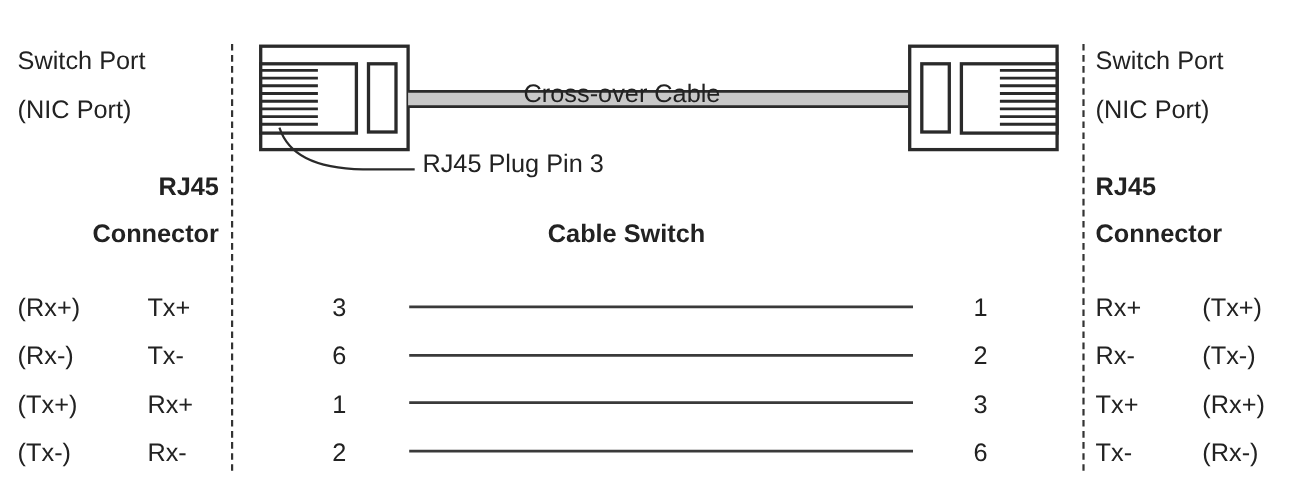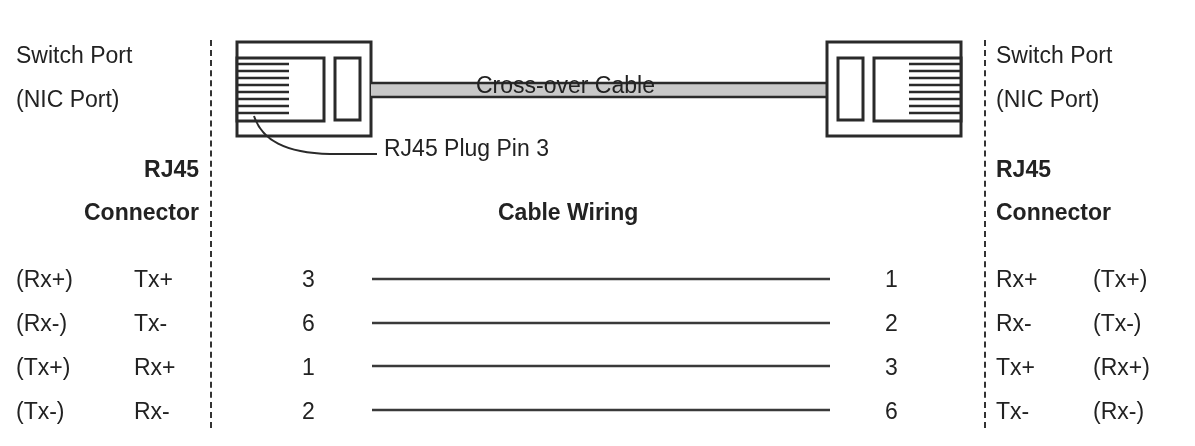--- a/index.html
+++ b/index.html
@@ -97,21 +97,21 @@
 <div class="txt" style="left:16px; top:38px;">Switch Port</div>
 <div class="txt" style="left:16px; top:82px;">(NIC Port)</div>
 <div class="txt bold right" style="right:996px; top:152px;">RJ45</div>
 <div class="txt bold right" style="right:996px; top:195px;">Connector</div>
 
 <div class="txt" style="left:996px; top:38px;">Switch Port</div>
 <div class="txt" style="left:996px; top:82px;">(NIC Port)</div>
 <div class="txt bold" style="left:996px; top:152px;">RJ45</div>
 <div class="txt bold" style="left:996px; top:195px;">Connector</div>
 
-<div class="txt bold" style="left:498px; top:195px;">Cable Wiring</div>
+<div class="txt bold" style="left:498px; top:195px;">Cable Switch</div>
 
 <div class="txt" style="left:16px; top:262px;">(Rx+)</div>
 <div class="txt" style="left:134px; top:262px;">Tx+</div>
 <div class="txt" style="left:302px; top:262px;">3</div>
 <div class="txt" style="left:885px; top:262px;">1</div>
 <div class="txt" style="left:996px; top:262px;">Rx+</div>
 <div class="txt" style="left:1093px; top:262px;">(Tx+)</div>
 
 <div class="txt" style="left:16px; top:306px;">(Rx-)</div>
 <div class="txt" style="left:134px; top:306px;">Tx-</div>

